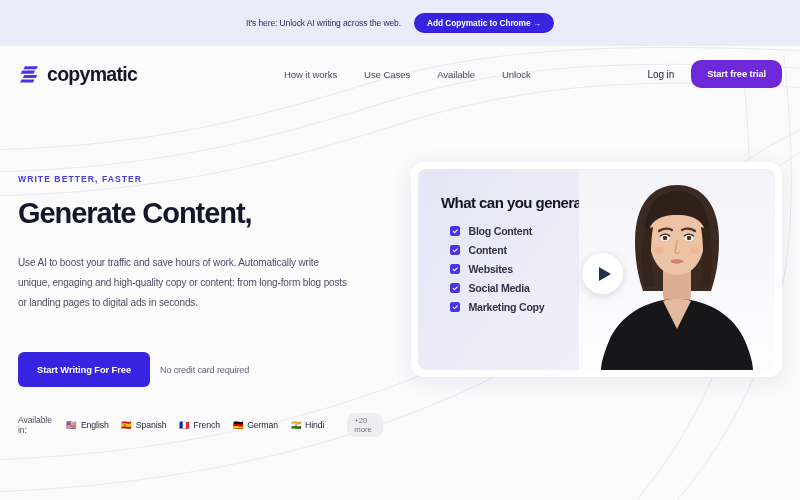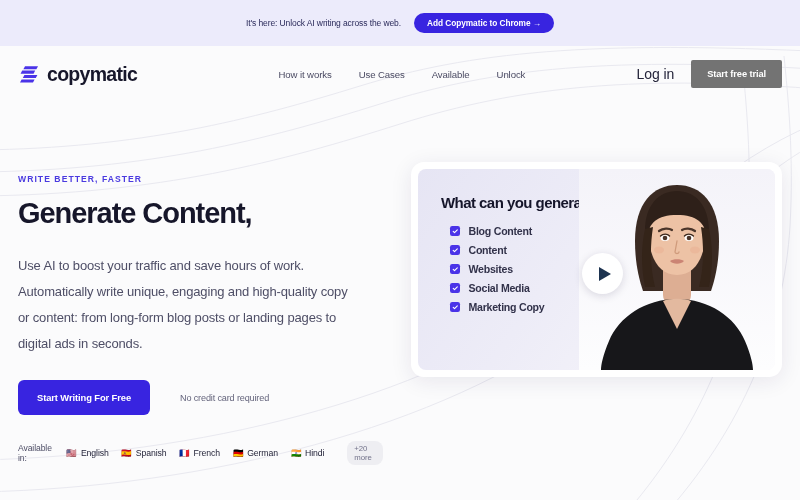--- a/index.html
+++ b/index.html
@@ -44,50 +44,50 @@
   .nav {
     flex:1; display:flex; align-items:flex-end; justify-content:center;
     gap:27px; margin-left:30px;
   }
   .nav-link {
     font-size:9.6px; color:#4b4b63; text-decoration:none;
     cursor:pointer; white-space:nowrap; letter-spacing:-0.1px;
   }
   .header-right { display:flex; align-items:center; gap:17px; }
   .login-link {
-    font-size:14px; color:#24243a; text-decoration:none; cursor:pointer;
+    font-size:10px; color:#24243a; text-decoration:none; cursor:pointer;
     letter-spacing:-0.1px;
   }
   .trial-btn {
-    background:#737373; color:#fff;
+    background:#6d28d9; color:#fff;
     font-size:9.3px; font-weight:bold;
-    padding:9px 16px; border-radius:2px;
+    padding:9px 16px; border-radius:10px;
     border:none; cursor:pointer; white-space:nowrap;
     letter-spacing:-0.1px;
   }
 
   
   .hero {
     position:relative; z-index:2;
     display:flex; padding:60px 18px 0 18px; gap:28px;
   }
   .hero-left { width:372px; padding-top:12px; }
   .eyebrow {
     font-size:8.6px; font-weight:bold; color:#4a3ae0;
     letter-spacing:1.05px; margin-bottom:11px;
   }
   .headline {
     font-size:29px; font-weight:bold; color:#16162a;
     line-height:1.28; letter-spacing:-1.05px; margin-bottom:21px;
   }
   .subcopy {
-    font-size:13px; color:#4e4e66; line-height:2.0;
-    letter-spacing:-0.15px; margin-bottom:23px; max-width:330px;
-  }
-  .cta-row { display:flex; align-items:center; gap:30px; margin-bottom:26px; }
+    font-size:10px; color:#4e4e66; line-height:2.0;
+    letter-spacing:-0.15px; margin-bottom:39px; max-width:330px;
+  }
+  .cta-row { display:flex; align-items:center; gap:10px; margin-bottom:26px; }
   .cta-btn {
     background:#3824e0; color:#fff;
     font-size:9.4px; font-weight:bold;
     padding:12px 19px; border-radius:6px;
     border:none; cursor:pointer; white-space:nowrap;
     letter-spacing:-0.1px;
   }
   .cta-note { font-size:9.1px; color:#64647c; letter-spacing:-0.15px; }
 
   .lang-row { display:flex; align-items:center; gap:13px; }

